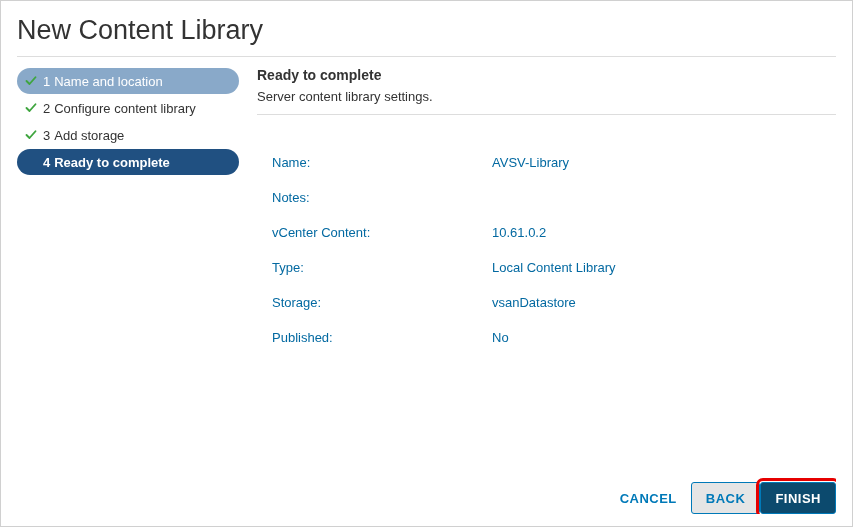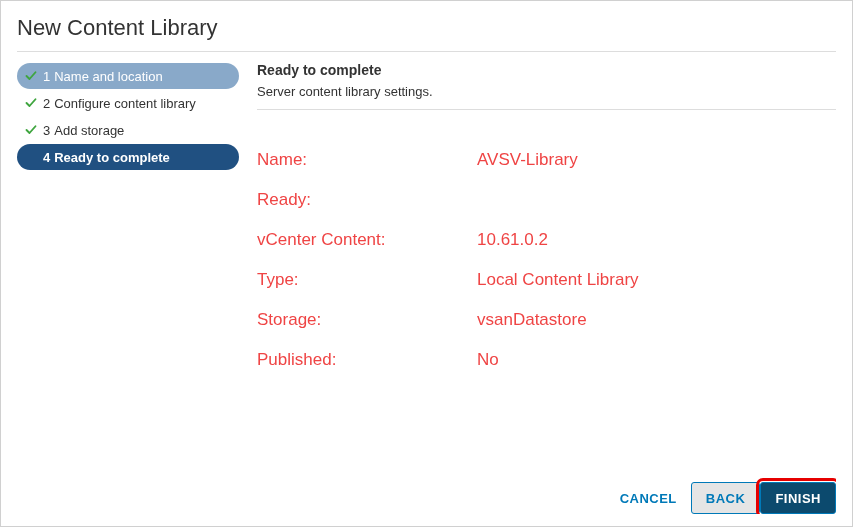--- a/index.html
+++ b/index.html
@@ -1,32 +1,32 @@
 <!DOCTYPE html>
 <html><head>
 <meta charset="utf-8">
 <style>
   * { box-sizing: border-box; margin: 0; padding: 0; }
   html, body { width: 853px; height: 527px; font-family: Arial, Helvetica, sans-serif; }
   body { border: 1px solid #d0d0d0; background: #fff; padding: 14px 16px 12px 16px; display: flex; flex-direction: column; }
-  .title { font-size: 22px; font-weight: 400; color: #333; padding-bottom: 10px; border-bottom: 1px solid #ddd; }
+  .title { font-size: 27px; font-weight: 400; color: #333; padding-bottom: 10px; border-bottom: 1px solid #ddd; }
   .body { display: flex; flex: 1; margin-top: 8px; overflow: hidden; }
   .sidebar { width: 222px; flex-shrink: 0; padding-top: 3px; }
   .step { display: flex; align-items: center; height: 26px; margin-bottom: 1px; font-size: 13px; border-radius: 13px; padding: 0 10px 0 6px; }
   .step .check { width: 16px; display: inline-flex; justify-content: center; margin-right: 4px; }
   .step .check svg { width: 12px; height: 12px; }
   .step .num { margin-right: 4px; }
   .step-completed { color: #333; }
   .step-completed.step-hl { background: #89a9c9; color: #fff; }
   .step-active { background: #205081; color: #fff; font-weight: 700; }
   .step-active .check, .step-pad { width: 16px; margin-right: 4px; }
   .main { flex: 1; padding-left: 18px; display: flex; flex-direction: column; }
   .section-title { font-size: 14px; font-weight: 700; color: #333; margin-top: 2px; margin-bottom: 6px; }
   .section-sub { font-size: 13px; color: #333; padding-bottom: 10px; border-bottom: 1px solid #ddd; }
-  .kv { display: flex; font-size: 17px; color: #ef4444; padding: 10px 0; }
+  .kv { display: flex; font-size: 13px; color: #0369a1; padding: 10px 0; margin-left: 15px; }
   .kv .k { width: 220px; flex-shrink: 0; }
   .kv .v { flex: 1; }
   .spacer { flex: 1; }
   .footer { display: flex; justify-content: flex-end; gap: 0; padding-top: 8px; }
   .btn { font-size: 13px; font-weight: 700; letter-spacing: 0.5px; height: 32px; padding: 0 14px; border-radius: 3px; cursor: pointer; display: inline-flex; align-items: center; justify-content: center; }
   .btn-cancel { background: transparent; border: none; color: #0079b8; }
   .btn-back { background: #e5e5e5; border: 1px solid #0079b8; color: #0079b8; }
   .btn-finish { background: #0c4a6e; border: 1px solid #0079b8; color: #fff; outline: 3px solid #e60000; outline-offset: 1px; }
 </style>
 </head>
@@ -80,21 +80,21 @@
     <div class="section-title">Ready to complete</div>
     <div class="section-sub">Server content library settings.</div>
 
     <div style="height:30px"></div>
 
     <div class="kv">
       <div class="k">Name:</div>
       <div class="v">AVSV-Library</div>
     </div>
     <div class="kv">
-      <div class="k">Ready:</div>
+      <div class="k">Notes:</div>
       <div class="v"></div>
     </div>
     <div class="kv">
       <div class="k">vCenter Content:</div>
       <div class="v">10.61.0.2</div>
     </div>
     <div class="kv">
       <div class="k">Type:</div>
       <div class="v">Local Content Library</div>
     </div>

